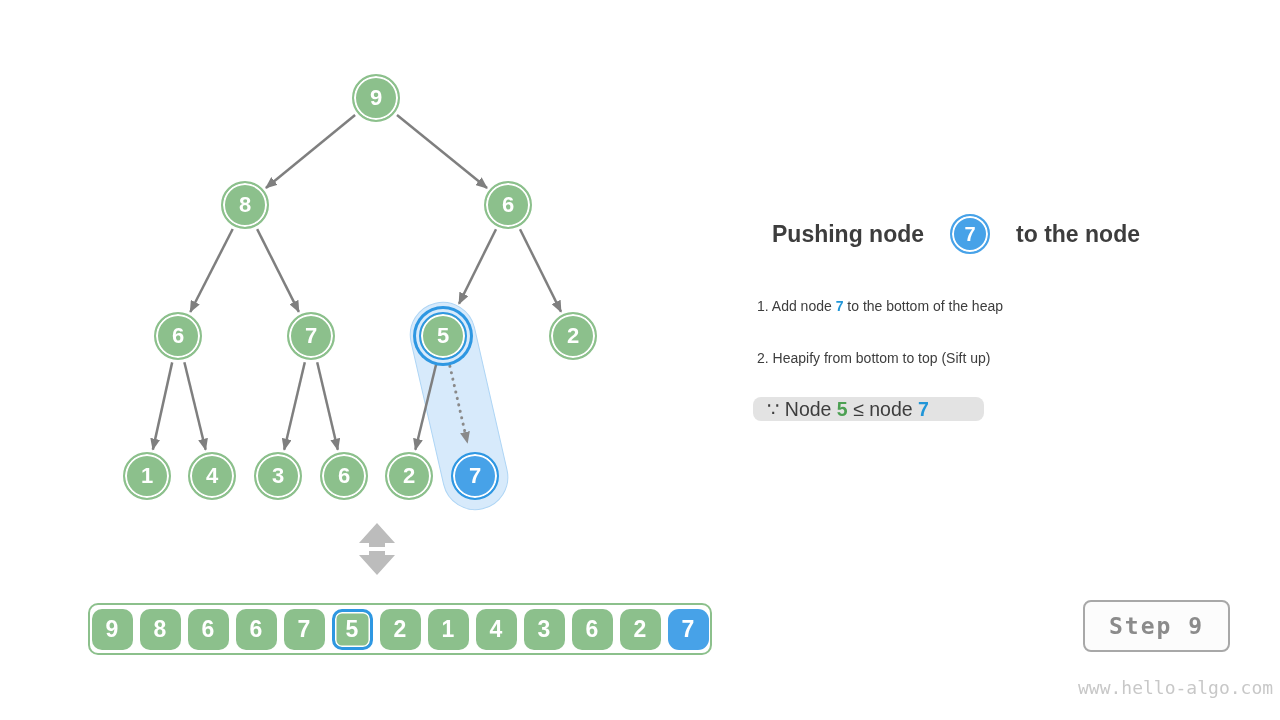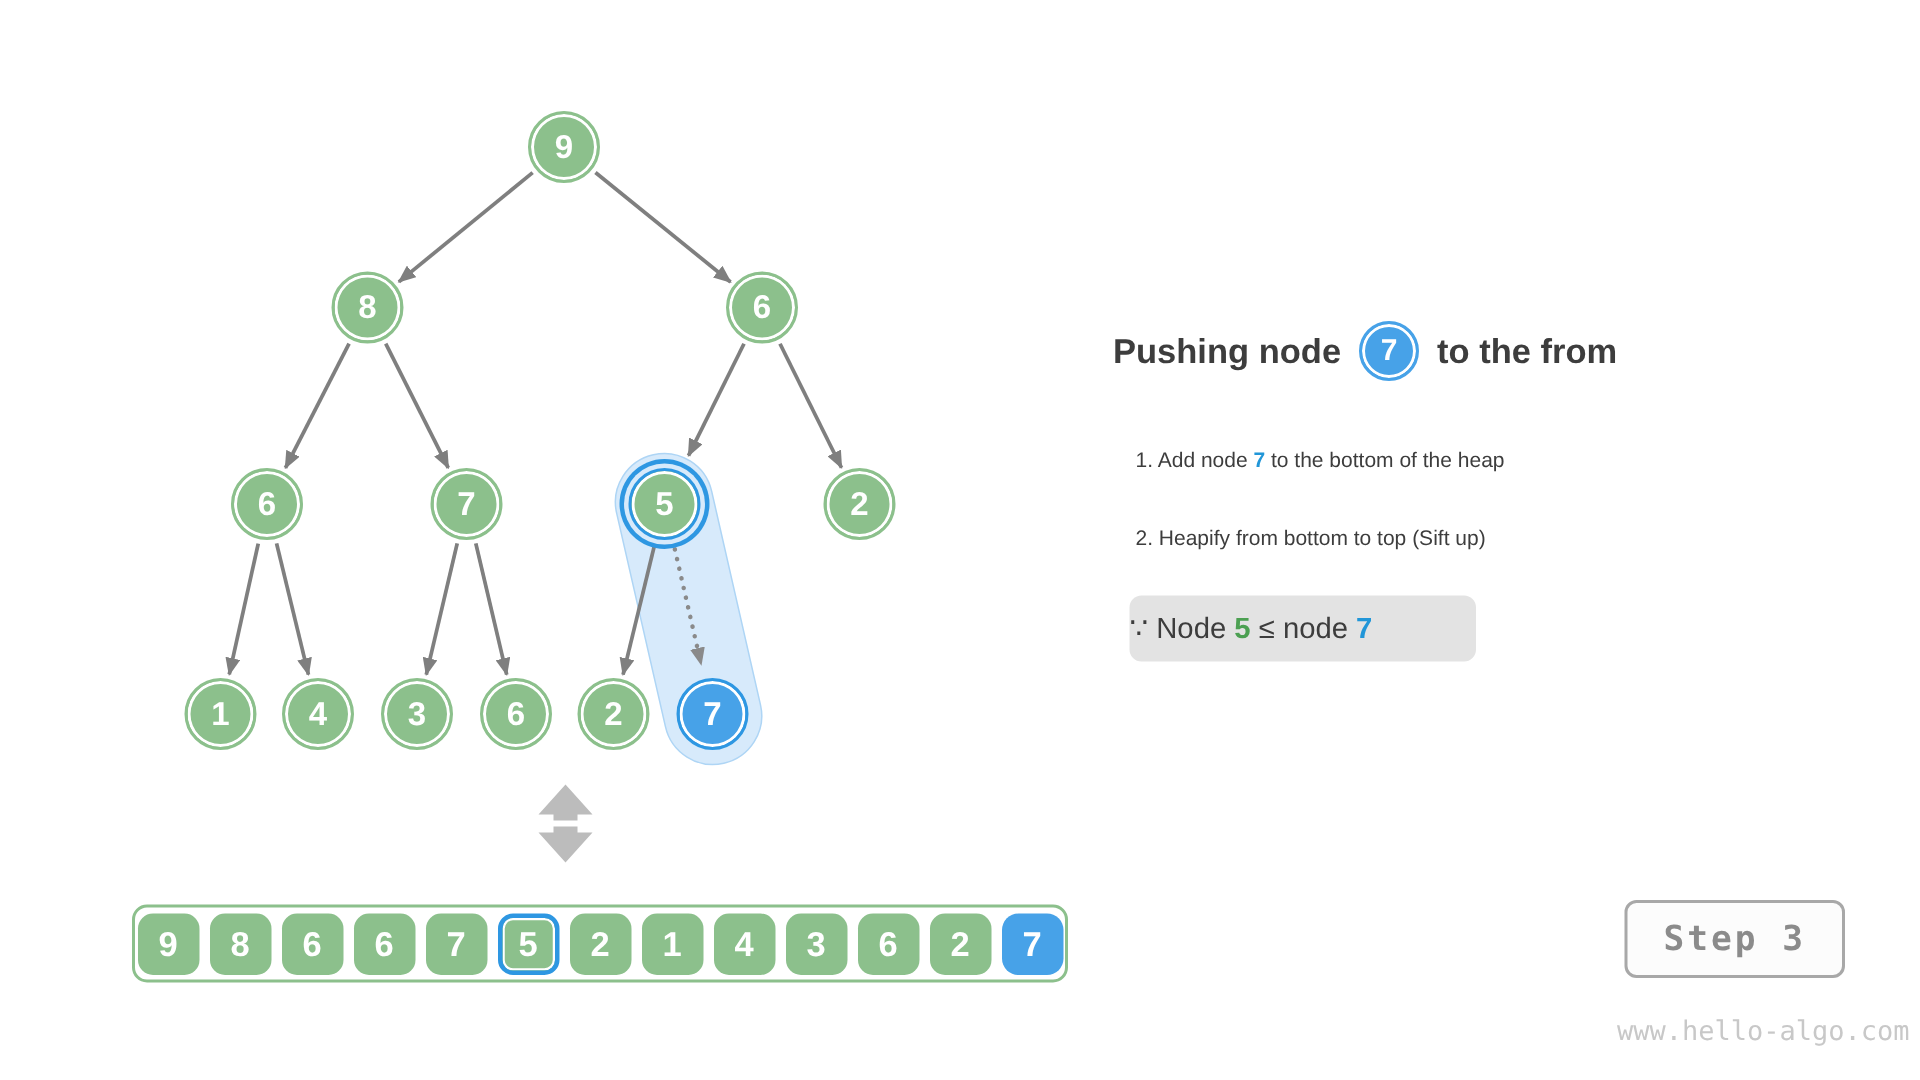--- a/index.html
+++ b/index.html
@@ -31,41 +31,41 @@
     display:flex;align-items:center;justify-content:center;gap:7px;z-index:3;
   }
   .cell{
     width:41px;height:41px;border-radius:10px;background:var(--green);box-sizing:border-box;
     display:flex;align-items:center;justify-content:center;color:#fff;font-weight:bold;font-size:23px;
   }
   .cell.outlined{border:3px solid var(--blue-border);box-shadow:inset 0 0 0 1.5px #fff;}
   .cell.bluecell{background:var(--blue);border-radius:11px;}
   
   #title-row{
-    position:absolute;left:742px;top:211px;height:46px;
-    display:flex;align-items:center;gap:12px;
+    position:absolute;left:772px;top:211px;height:46px;
+    display:flex;align-items:center;gap:26px;
     font-size:23px;font-weight:bold;color:var(--text-dark);
   }
   .title-circle{
     width:40px;height:40px;border-radius:50%;box-sizing:border-box;
     background:var(--blue);border:2px solid var(--blue);box-shadow:inset 0 0 0 2px #fff;
     display:flex;align-items:center;justify-content:center;
     color:#fff;font-size:20px;font-weight:bold;
   }
   .step-line{
     position:absolute;left:757px;font-size:14px;color:var(--text-dark);line-height:26px;
   }
   #step1{top:293px;}
   #step2{top:345px;}
   .c-blue{color:var(--t-blue);font-weight:bold;}
   .c-green{color:var(--t-green);font-weight:bold;}
   #note-box{
-    position:absolute;left:753px;top:397px;width:231px;height:44px;box-sizing:border-box;
+    position:absolute;left:753px;top:397px;width:231px;height:24px;box-sizing:border-box;
     background:var(--note-bg);border-radius:8px;
-    display:flex;align-items:center;padding-left:0;
+    display:flex;align-items:center;padding-left:14px;
     font-size:19.5px;color:var(--text-dark);
   }
   
   #badge{
     position:absolute;left:1083px;top:600px;width:147px;height:52px;box-sizing:border-box;
     border:2px solid var(--badge-border);border-radius:8px;background:#fcfcfc;
     display:flex;align-items:center;justify-content:center;
     font-family:"DejaVu Sans Mono", monospace;font-weight:bold;font-size:23px;
     letter-spacing:2px;color:var(--badge-text);
   }
@@ -131,23 +131,23 @@
       <div class="cell">4</div>
       <div class="cell">3</div>
       <div class="cell">6</div>
       <div class="cell">2</div>
       <div class="cell bluecell">7</div>
     </div>
 
   <div id="title-row">
     <span>Pushing node</span>
     <span class="title-circle">7</span>
-    <span>to the from</span>
+    <span>to the node</span>
   </div>
   <div class="step-line" id="step1"><span>1. Add node </span><span class="c-blue">7</span><span> to the bottom of the heap</span></div>
   <div class="step-line" id="step2"><span>2. Heapify from bottom to top (Sift up)</span></div>
   <div id="note-box">
     <span><span>∵ Node </span><span class="c-green">5</span><span> ≤ node </span><span class="c-blue">7</span></span>
   </div>
 
-  <div id="badge">Step 3</div>
+  <div id="badge">Step 9</div>
   <div id="watermark">www.hello-algo.com</div>
 </div>
 
 </body></html>

